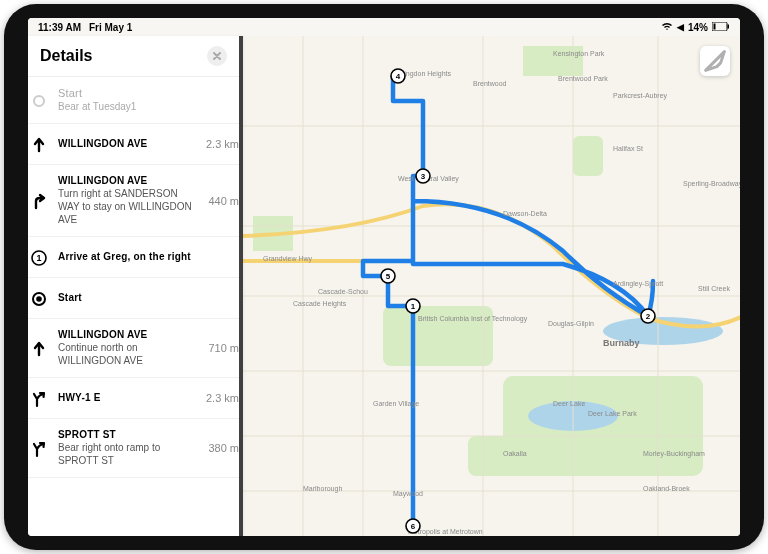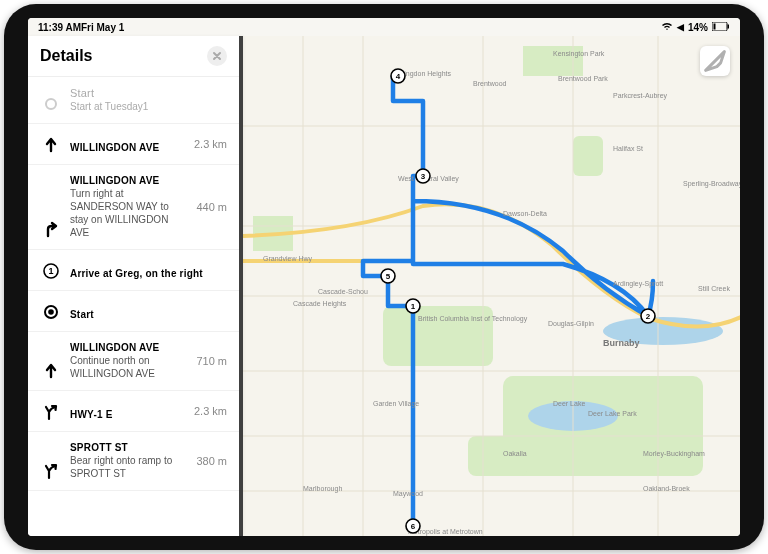--- a/index.html
+++ b/index.html
@@ -1,28 +1,28 @@
 <!DOCTYPE html>
 <html><head>
 <meta charset="utf-8">
 <style>
 *{margin:0;padding:0;box-sizing:border-box;font-family:-apple-system,BlinkMacSystemFont,"Helvetica Neue",Arial,sans-serif}
 body{background:#fff;display:flex;align-items:center;justify-content:center;width:768px;height:554px}
 .device{width:760px;height:546px;background:#111;border-radius:32px;padding:14px 24px;box-shadow:0 2px 8px rgba(0,0,0,.3)}
 .screen{width:100%;height:100%;background:#fff;border-radius:4px;overflow:hidden;position:relative}
 .statusbar{height:18px;display:flex;justify-content:space-between;align-items:center;padding:0 10px;font-size:10px;font-weight:600;color:#000;background:#f7f6f2}
-.statusbar .left{display:flex;}
+.statusbar .left{display:flex;gap:8px}
 .statusbar .right{display:flex;gap:4px;align-items:center}
 .content{display:flex;height:calc(100% - 18px)}
 .panel{width:215px;background:#fff;border-right:4px solid #404040;display:flex;flex-direction:column;z-index:10;box-shadow:1px 0 3px rgba(0,0,0,.05)}
 .panel-header{display:flex;justify-content:space-between;align-items:center;padding:10px 12px;border-bottom:1px solid #eee}
 .panel-header h1{font-size:16px;font-weight:700}
 .close-btn{width:20px;height:20px;border-radius:50%;background:#eee;border:none;color:#aaa;display:flex;align-items:center;justify-content:center;cursor:pointer;font-size:12px}
 .steps{flex:1;overflow-y:hidden}
-.step{display:flex;align-items:flex-end;padding:10px 12px;border-bottom:1px solid #f0f0f0;gap:8px}
+.step{display:flex;align-items:center;padding:10px 0;border-bottom:1px solid #f0f0f0;gap:8px}
 .step-icon{width:22px;flex-shrink:0;display:flex;align-items:center;justify-content:center;color:#222;margin-top:2px}
 .step-main{flex:1;min-width:0}
 .step-title{font-size:10px;font-weight:700;color:#000;margin-bottom:1px;letter-spacing:.2px}
 .step-sub{font-size:10px;color:#555;line-height:1.3}
 .step-dist{font-size:11px;color:#888;align-self:center;white-space:nowrap;padding-left:4px}
 .dim .step-title{color:#aaa;font-weight:400;font-size:11px}
 .dim .step-sub{color:#aaa}
 .dim .step-icon{color:#ccc}
 .map{flex:1;position:relative;background:#f6f4ed}
 .map svg{position:absolute;inset:0;width:100%;height:100%}
@@ -79,21 +79,21 @@
   </div>
   <div class="steps" id="steps">
             <div class="step dim">
               <div class="step-icon">
                 <svg width="18" height="18" viewBox="0 0 18 18">
                   <circle cx="9" cy="9" r="5" fill="none" stroke="#ccc" stroke-width="2"></circle>
                 </svg>
               </div>
               <div class="step-main">
                 <div class="step-title">Start</div>
-                <div class="step-sub">Start at Tuesday1</div>
+                <div class="step-sub">Bear at Tuesday1</div>
               </div>
             </div>
             <div class="step">
               <div class="step-icon">
                 <svg width="18" height="18" viewBox="0 0 18 18">
                   <path d="M9 15 V4 M5 8 L9 3 L13 8" fill="none" stroke="#000" stroke-width="2.4" stroke-linecap="round" stroke-linejoin="round"></path>
                 </svg>
               </div>
               <div class="step-main">
                 <div class="step-title">WILLINGDON AVE</div>

